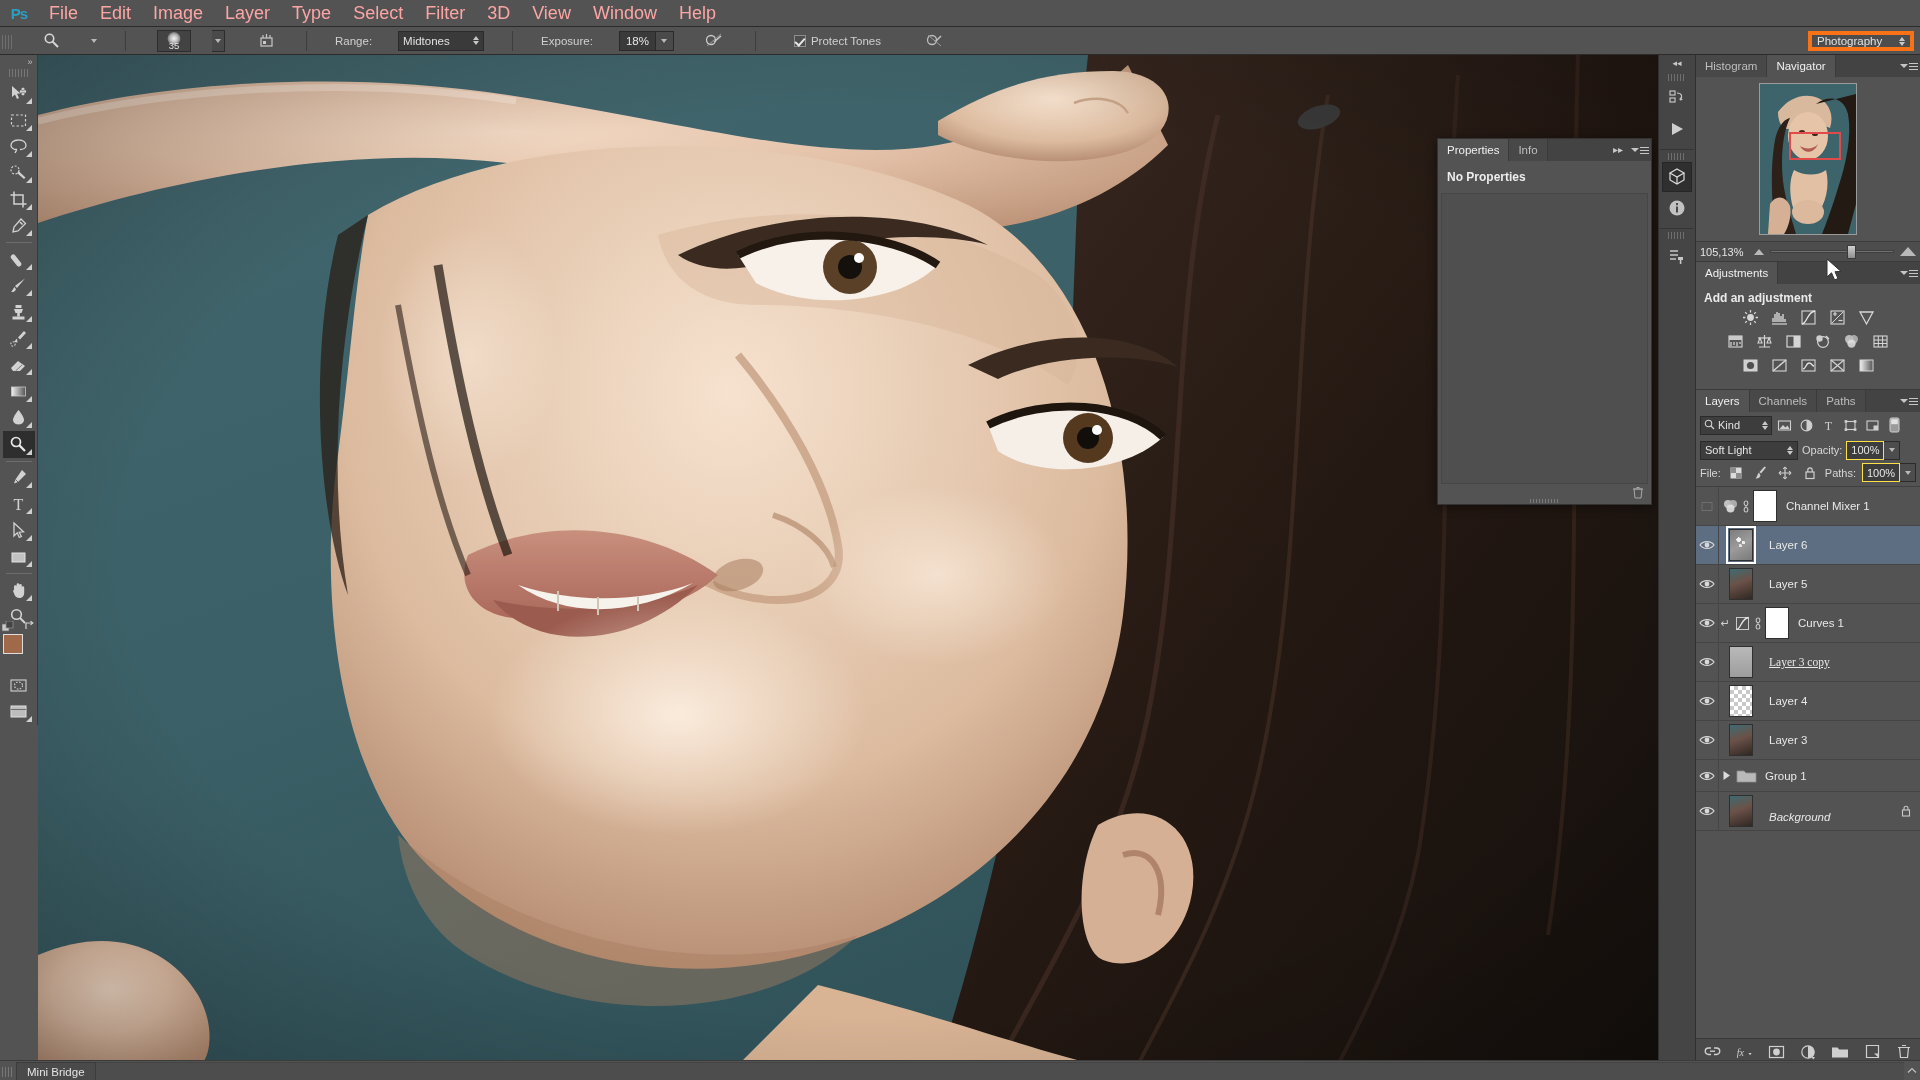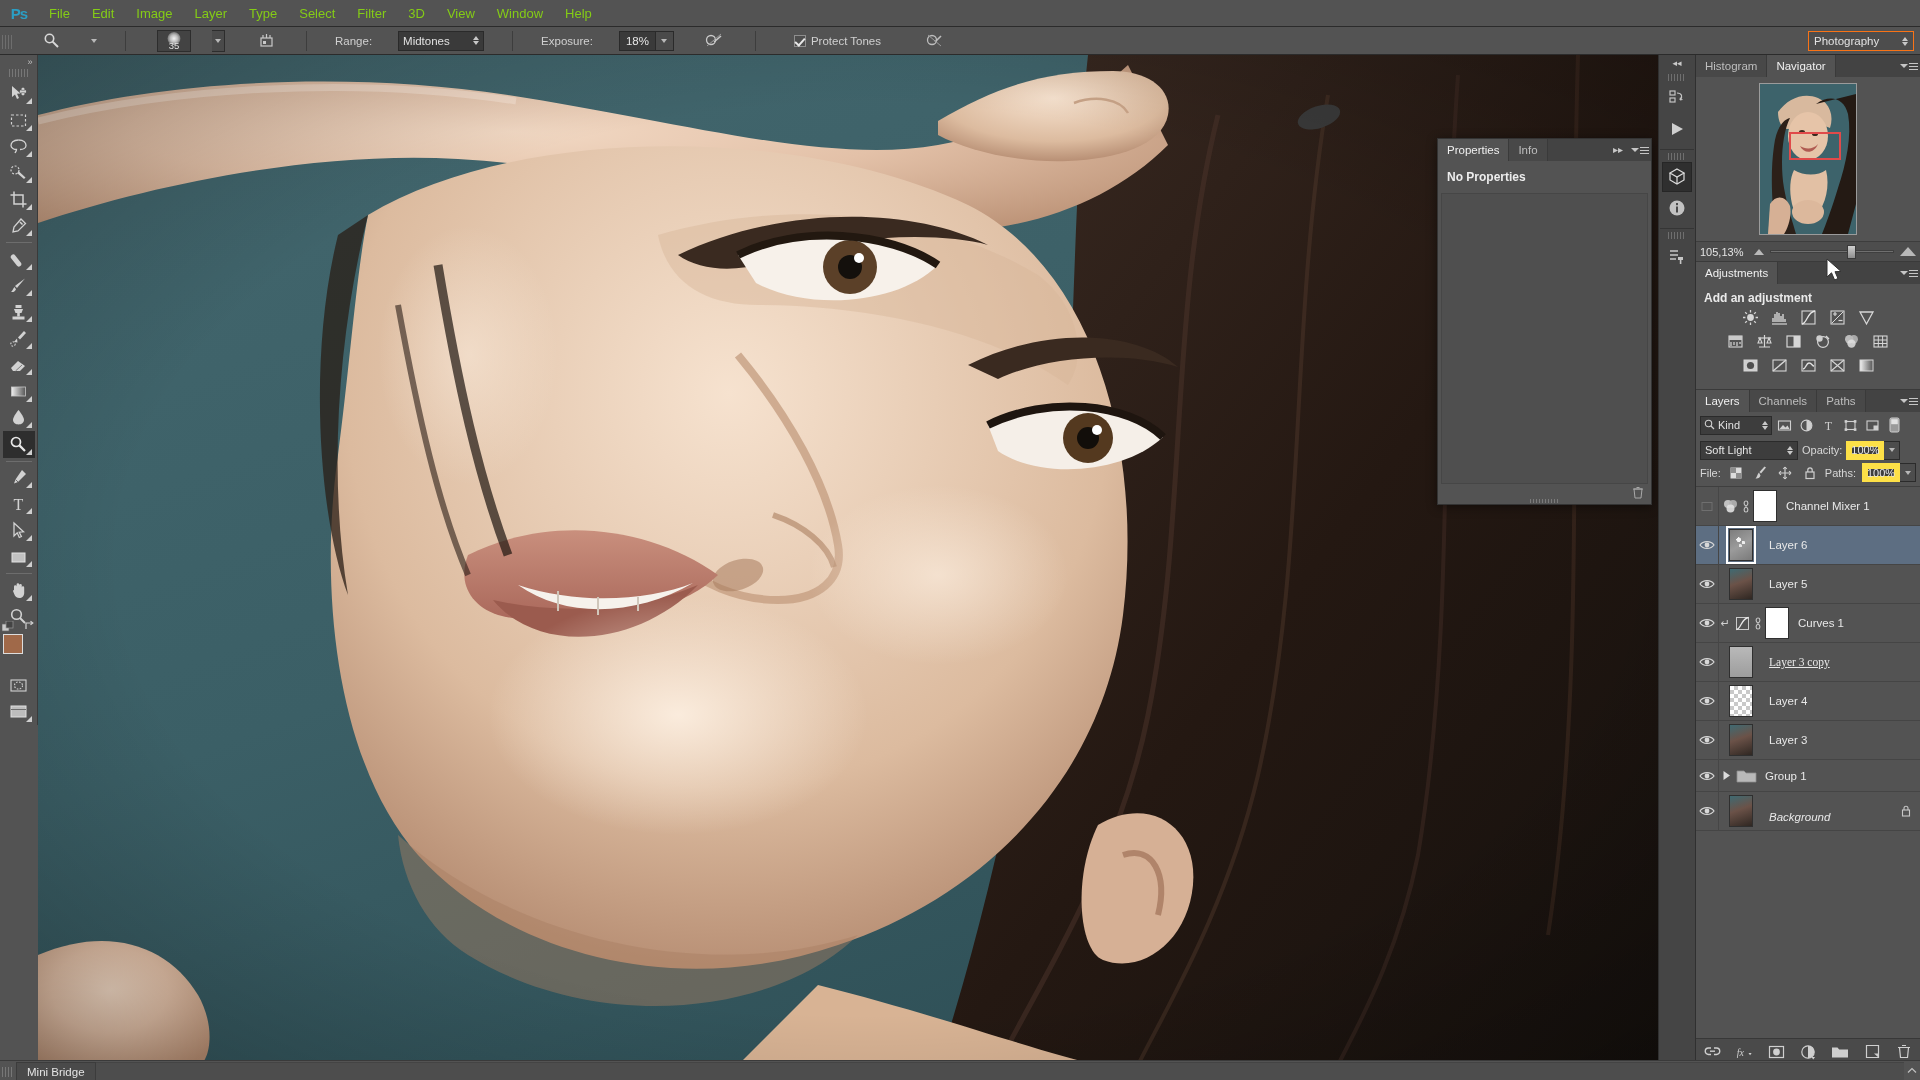--- a/index.html
+++ b/index.html
@@ -20,21 +20,21 @@
     display: flex; align-items: center;
     border-bottom: 1px solid #2b2b2b;
   }
   .ps-logo {
     width: 38px; height: 27px; display: flex; align-items: center; justify-content: center;
     font-weight: bold; font-size: 15px; color: #2b9ec3; letter-spacing: -1px;
     font-family: "Liberation Sans", sans-serif;
   }
   .menu-item {
     padding: 0 11px; height: 27px; line-height: 27px;
-    font-size: 13px; color: #84cc16; cursor: default; white-space: nowrap;
+    font-size: 18px; color: #fca5a5; cursor: default; white-space: nowrap;
   }
 
   
   .optionsbar {
     position: absolute; top: 27px; left: 0; width: 1920px; height: 28px;
     background: #535353;
     border-bottom: 1px solid #2b2b2b;
     display: flex; align-items: center; gap: 21px;
   }
   .grip {
@@ -97,21 +97,21 @@
     width: 12px; height: 12px; border: 1px solid #8e8e8e; background: #4e4e4e;
     margin-right: 5px; position: relative;
   }
   .chk.on::after {
     content: ""; position: absolute; left: 2px; top: 0px;
     width: 4px; height: 8px; border: solid #e8e8e8; border-width: 0 2px 2px 0;
     transform: rotate(42deg);
   }
   .workspace-sel {
     position: absolute; right: 6px; top: 4px;
-    height: 20px; width: 106px; background: #4d4d4d; border: 1px solid #f97316;
+    height: 20px; width: 106px; background: #4d4d4d; border: 4px solid #f97316;
     display: flex; align-items: center; justify-content: space-between;
     padding: 0 5px; font-size: 11.5px; color: #e2e2e2;
   }
 
   
   .toolbar {
     position: absolute; left: 0; top: 55px; width: 38px; height: 670px;
     background: #535353; border-right: 1px solid #3a3a3a;
     display: flex; flex-direction: column; align-items: center;
   }
@@ -248,21 +248,21 @@
   }
   .fbtn { width: 19px; height: 19px; display:flex;align-items:center;justify-content:center; }
   .lp-blend { display: flex; align-items: center; gap: 4px; padding: 2px 4px; height: 24px; }
   .blend-sel {
     height: 19px; width: 98px; background: #3d3d3d; border: 1px solid #2b2b2b;
     display: flex; align-items: center; justify-content: space-between; padding: 0 4px;
     font-size: 11px; color: #e6e6e6;
   }
   .lp-label { font-size: 11px; color: #d6d6d6; }
   .num-in {
-    height: 19px; width: 38px; background: #3d3d3d; border: 6px solid #fde047;
+    height: 19px; width: 38px; background: #3d3d3d; border: 1px solid #fde047;
     font-size: 11px; color: #e6e6e6; display: flex; align-items: center; justify-content: center; text-align: center;
   }
   .num-dd { width: 16px; height: 19px; background: #4d4d4d; border: 1px solid #2b2b2b; border-left:none;
             display:flex;align-items:center;justify-content:center; }
   .lp-lock { display: flex; align-items: center; gap: 6px; padding: 2px 4px 5px 4px; height: 24px; }
 
   .layer-list { flex: 1; overflow: hidden; border-top: 1px solid #3f3f3f; }
   .layer-row {
     display: flex; align-items: center; height: 39px;
     border-bottom: 1px solid #454545; padding-right: 6px;

